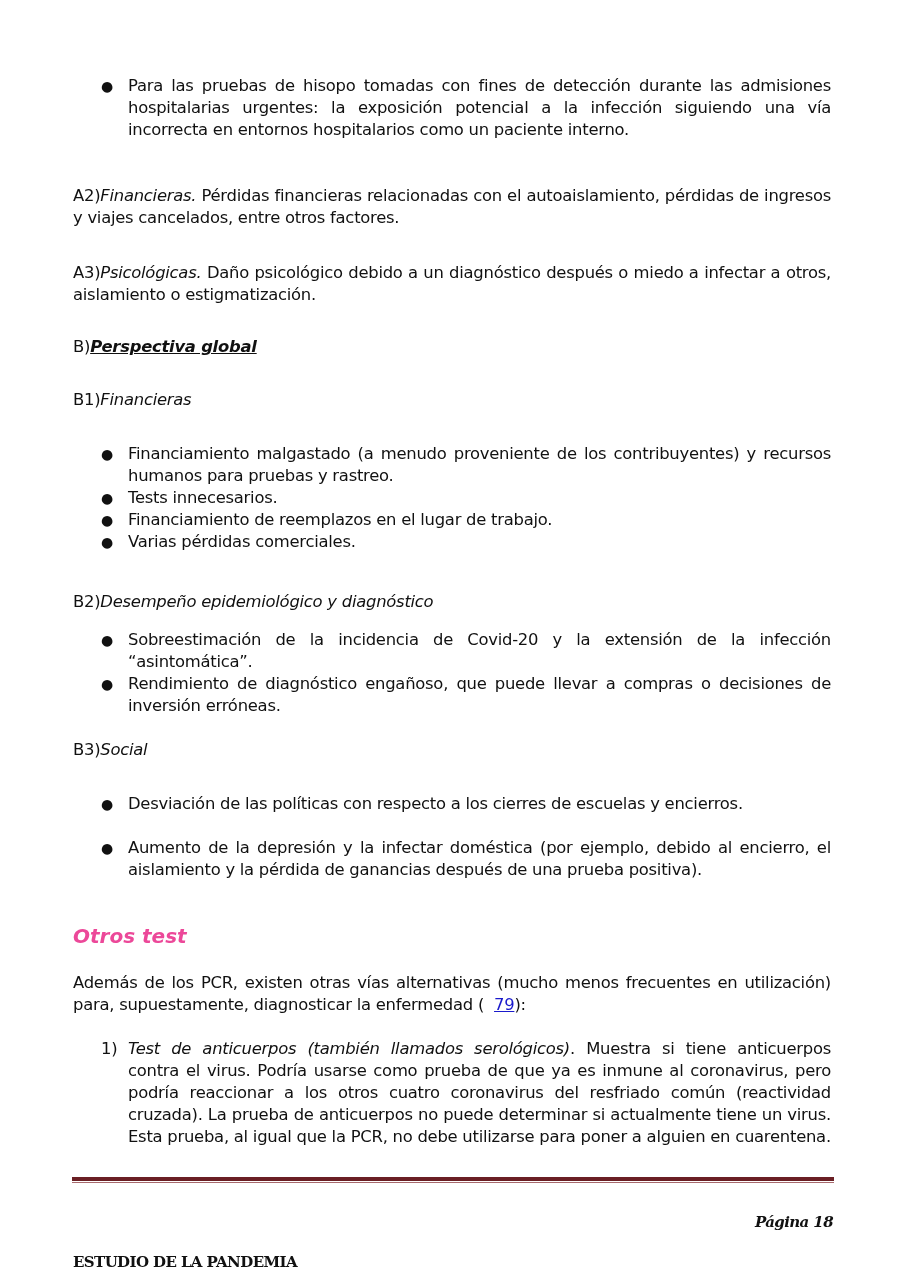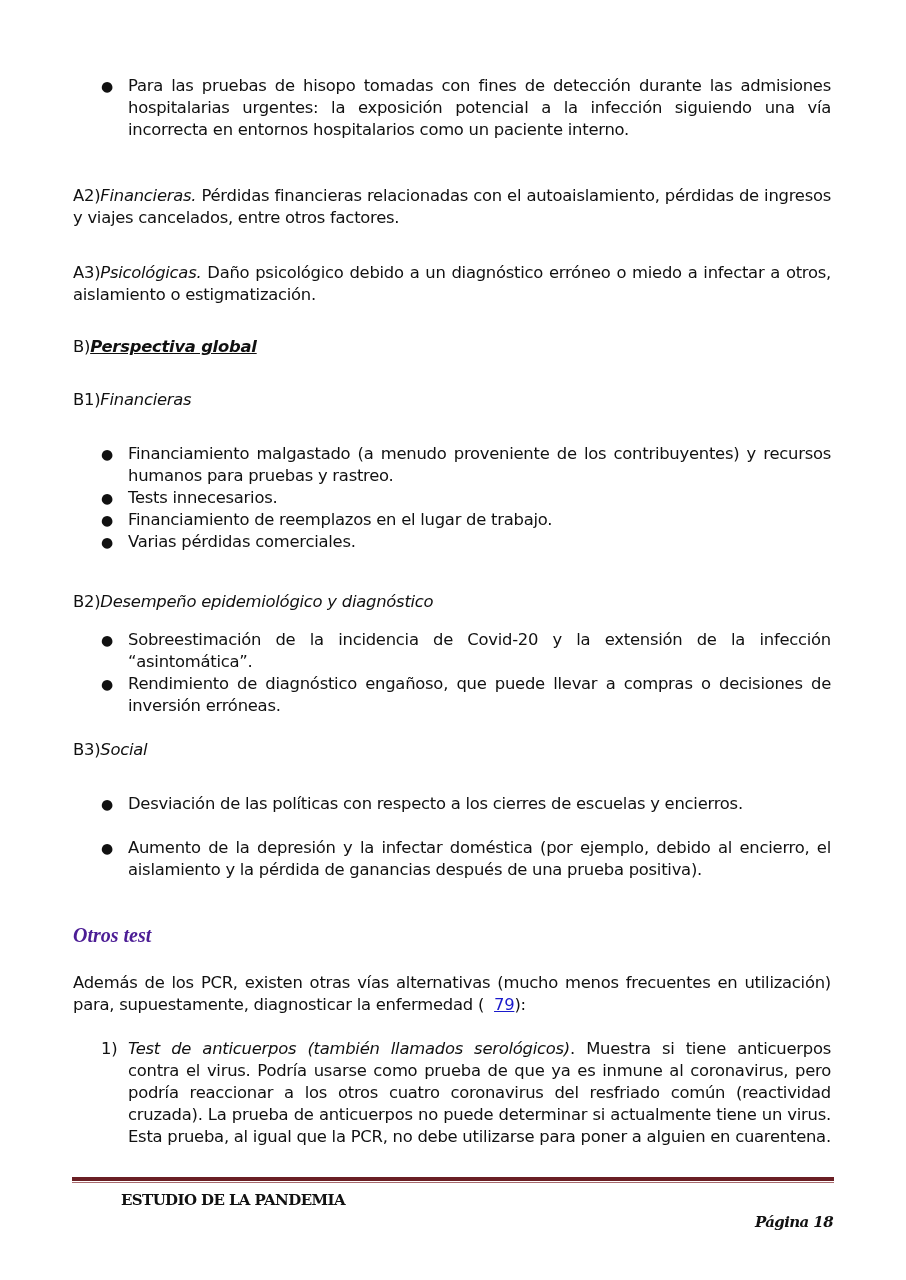--- a/index.html
+++ b/index.html
@@ -5,21 +5,21 @@
   html, body { margin:0; padding:0; background:#ffffff; }
   body { width:906px; height:1280px; position:relative; overflow:hidden;
          font-family:"DejaVu Sans", sans-serif; color:#111; }
   .page { position:absolute; left:73px; top:0; width:758px; }
   .p { position:absolute; left:0; width:758px; font-size:16.4px; line-height:22px;
        text-align:justify; margin:0; letter-spacing:-0.25px; }
   .p i { }
   .bul { position:absolute; left:0; width:758px; font-size:16.4px; line-height:22px; letter-spacing:-0.25px; }
   .bul .dot { position:absolute; left:28px; top:0; font-size:14px; }
   .bul .txt { position:absolute; left:55px; width:703px; text-align:justify; text-align-last:left; }
-  .h2 { position:absolute; left:0; font-size:20px; font-weight:bold; font-style:italic; color:#4c1d95;font-family:Liberation Serif, serif; }
+  .h2 { position:absolute; left:0; font-size:20px; font-weight:bold; font-style:italic; color:#ec4899; }
   .pb { font-weight:bold; font-style:italic; text-decoration:underline; }
   .link { color:#1a1acc; text-decoration:underline;margin-left:10px; }
   .num { position:absolute; left:28px; top:0; }
   .footer-rule1 { position:absolute; left:72px; top:1177px; width:762px; height:4px; background:#6a1f24; }
   .footer-rule2 { position:absolute; left:72px; top:1182px; width:762px; height:1px; background:#a86a6e; }
   .footer { position:absolute; left:73px; width:760px; font-family:"DejaVu Serif", serif; font-weight:bold;
             font-size:15px; line-height:22px; color:#111; letter-spacing:-0.6px; }
   .footer .right { position:absolute; right:0; top:0;font-style:italic; }
 </style>
 </head>
@@ -27,21 +27,21 @@
 
 <div class="page">
 
   <div class="bul" style="top:75px;">
     <span class="dot">●</span>
     <div class="txt">Para las pruebas de hisopo tomadas con fines de detección durante las admisiones hospitalarias urgentes: la exposición potencial a la infección siguiendo una vía incorrecta en entornos hospitalarios como un paciente interno.</div>
   </div>
 
   <p class="p" style="top:185px;"><span>A2)</span><i>Financieras.</i><span> Pérdidas financieras relacionadas con el autoaislamiento, pérdidas de ingresos y viajes cancelados, entre otros factores.</span></p>
 
-  <p class="p" style="top:262px;"><span>A3)</span><i>Psicológicas.</i><span> Daño psicológico debido a un diagnóstico erróneo o miedo a infectar a otros, aislamiento o estigmatización.</span></p>
+  <p class="p" style="top:262px;"><span>A3)</span><i>Psicológicas.</i><span> Daño psicológico debido a un diagnóstico después o miedo a infectar a otros, aislamiento o estigmatización.</span></p>
 
   <p class="p" style="top:336px;"><span>B)</span><span class="pb">Perspectiva global</span></p>
 
   <p class="p" style="top:389px;"><span>B1)</span><i>Financieras</i></p>
 
   <div class="bul" style="top:443px;">
     <span class="dot">●</span>
     <div class="txt">Financiamiento malgastado (a menudo proveniente de los contribuyentes) y recursos humanos para pruebas y rastreo.</div>
   </div>
   <div class="bul" style="top:487px;">
@@ -85,16 +85,16 @@
 
   <div class="bul" style="top:1038px;">
     <span class="num">1)</span>
     <div class="txt"><i>Test de anticuerpos (también llamados serológicos)</i><span>. Muestra si tiene anticuerpos contra el virus. Podría usarse como prueba de que ya es inmune al coronavirus, pero podría reaccionar a los otros cuatro coronavirus del resfriado común (reactividad cruzada). La prueba de anticuerpos no puede determinar si actualmente tiene un virus. Esta prueba, al igual que la PCR, no debe utilizarse para poner a alguien en cuarentena.</span></div>
   </div>
 </div>
 
 <div class="footer-rule1"></div>
 <div class="footer-rule2"></div>
 
-<div class="footer" style="top:1189px;margin-left:48px;">ESTUDIO DE LA PANDEMIA</div>
+<div class="footer" style="top:1251px;">ESTUDIO DE LA PANDEMIA</div>
 <div class="footer" style="top:1211px;">
   <span class="right">Página 18</span>
 </div>
 
 </body></html>

